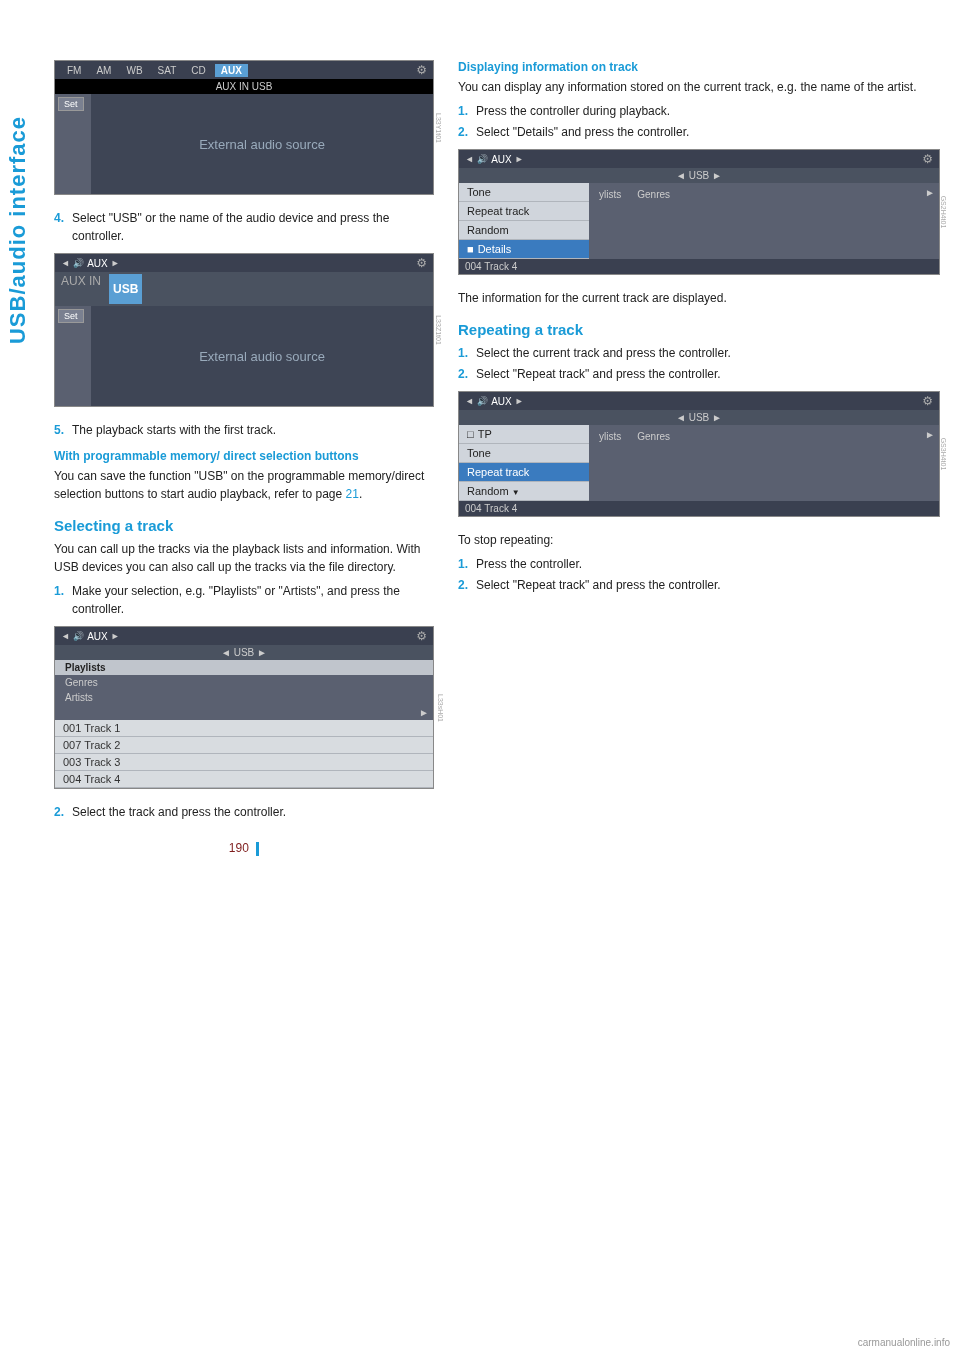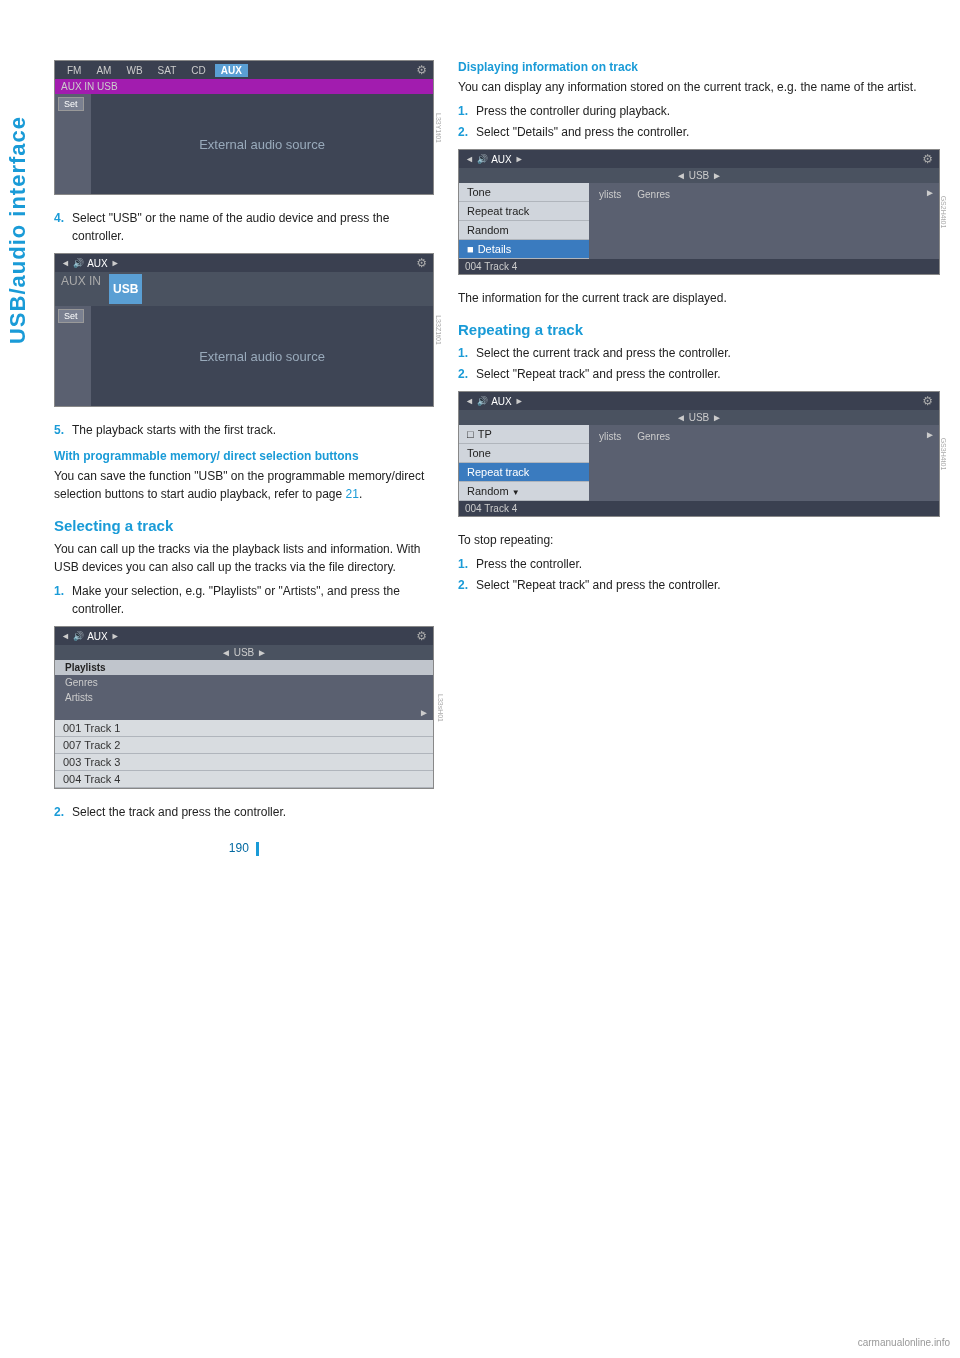--- a/index.html
+++ b/index.html
@@ -223,21 +223,21 @@
       min-width: 14px;
     }
 
     .link-text {
       color: #1a9bd7;
     }
 
     .page-number {
       text-align: center;
       font-size: 12px;
-      color: #0369a1;
+      color: #7f1d1d;
       margin-top: 20px;
     }
 
     .page-bar {
       display: inline-block;
       width: 3px;
       height: 14px;
       background: #1a9bd7;
       margin-left: 4px;
       vertical-align: middle;
@@ -274,21 +274,21 @@
               <span class="screen-tab">FM</span>
               <span class="screen-tab">AM</span>
               <span class="screen-tab">WB</span>
               <span class="screen-tab">SAT</span>
               <span class="screen-tab">CD</span>
               <span class="screen-tab active">AUX</span>
             </div>
           </div>
           <span class="screen-icon">⚙</span>
         </div>
-        <div style="background:#a21caf;padding:2px 6px;font-size:10px;color:#ccc;">
+        <div style="background:#000000;padding:2px 6px;font-size:10px;color:#ccc;text-align:center;">
           <span>AUX IN    USB</span>
         </div>
         <div style="display:flex;">
           <div style="background:#5a6070;width:36px;padding:3px;">
             <span class="ext-set-btn">Set</span>
           </div>
           <div class="ext-screen-body" style="flex:1;">
             <span>External audio source</span>
           </div>
         </div>

